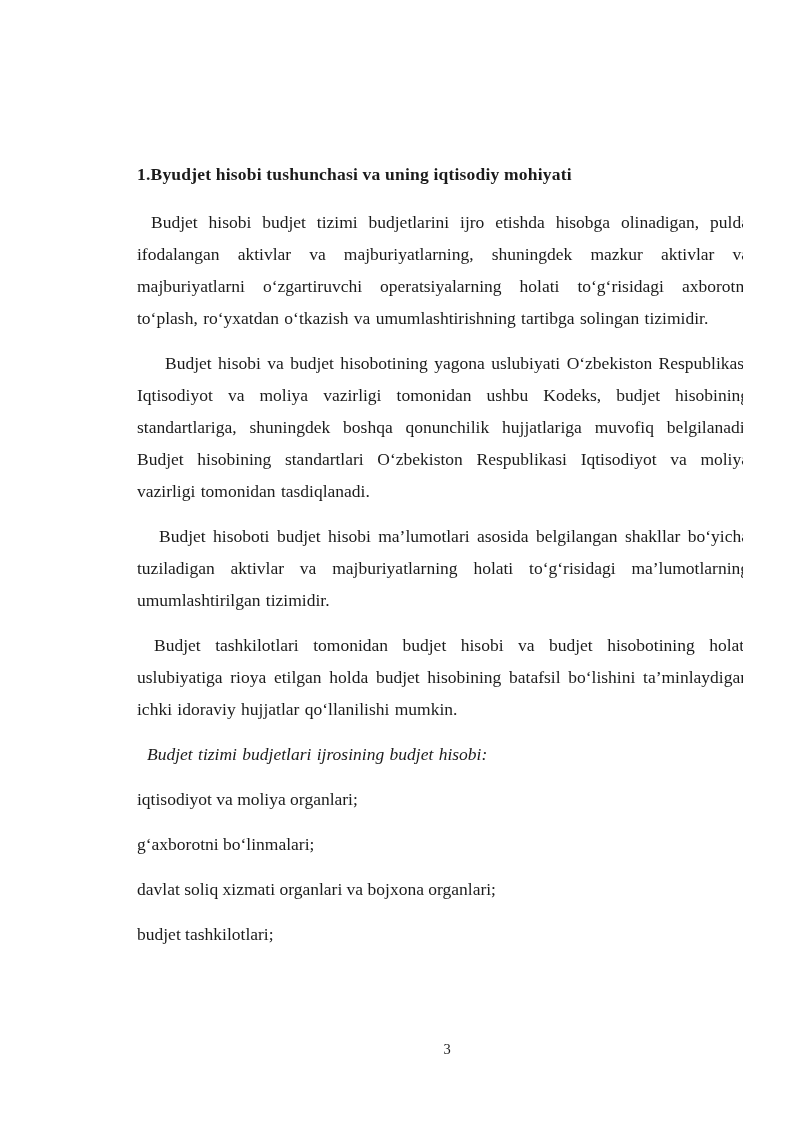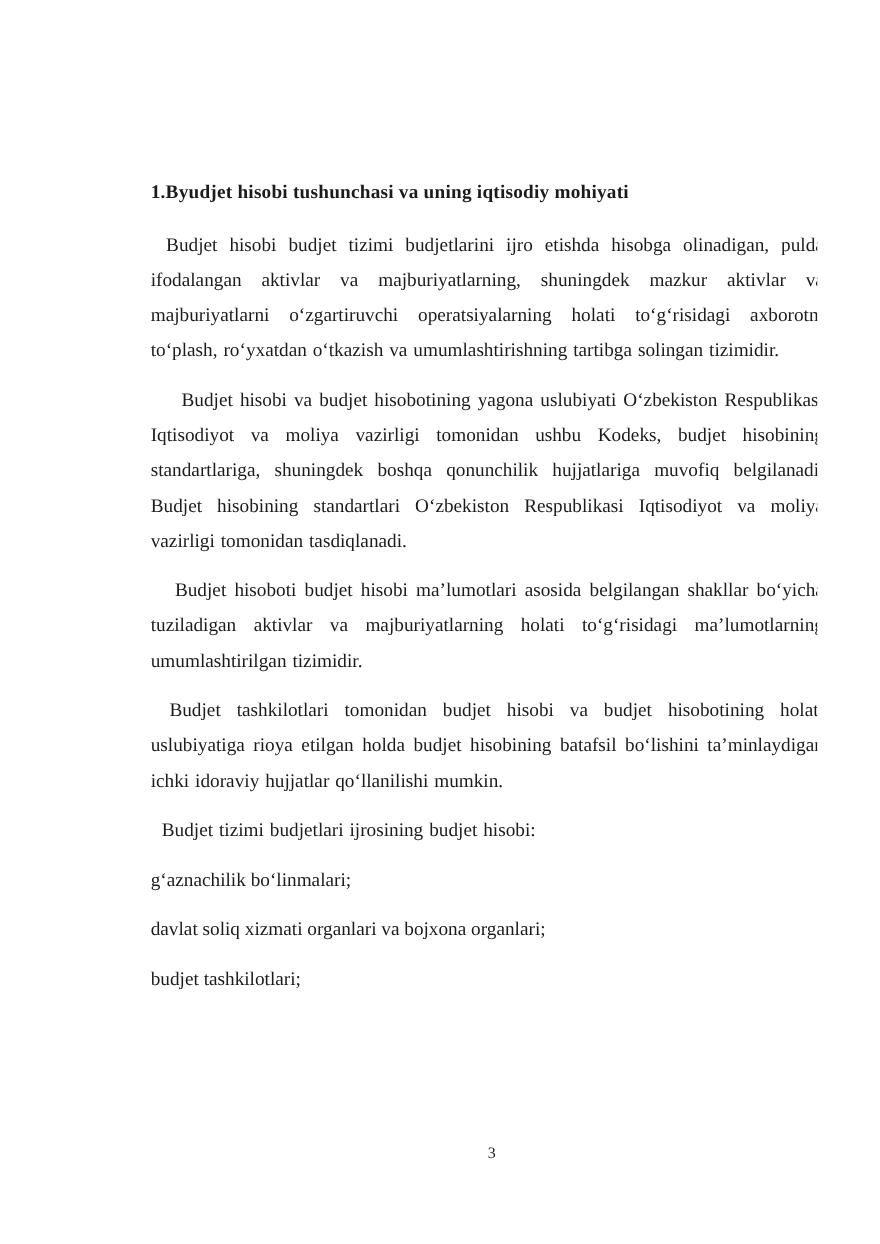--- a/index.html
+++ b/index.html
@@ -35,21 +35,21 @@
     font-size: 17.5px;
     line-height: 32px;
     text-align: justify;
     margin: 0 8px 13px 0;
     word-spacing: 1px;
   }
   .indent-1 { text-indent: 14px; }
   .indent-2 { text-indent: 22px; }
   .indent-3 { text-indent: 28px; }
   .indent-4 { text-indent: 17px; }
-  .indent-5 { text-indent: 10px; }
+  .indent-5 { text-indent: 10px; font-style: italic; }
   .list-line {
     font-size: 17.5px;
     line-height: 32px;
     text-align: left;
     margin: 0 0 13px 0;
   }
   .page-number {
     position: absolute;
     left: 137px;
     width: 620px;
@@ -70,22 +70,23 @@
     <p class="para indent-1">Budjet hisobi budjet tizimi budjetlarini ijro etishda hisobga olinadigan, pulda ifodalangan aktivlar va majburiyatlarning, shuningdek mazkur aktivlar va majburiyatlarni o‘zgartiruvchi operatsiyalarning holati to‘g‘risidagi axborotni to‘plash, ro‘yxatdan o‘tkazish va umumlashtirishning tartibga solingan tizimidir.</p>
 
     <p class="para indent-3">Budjet hisobi va budjet hisobotining yagona uslubiyati O‘zbekiston Respublikasi Iqtisodiyot va moliya vazirligi tomonidan ushbu Kodeks, budjet hisobining standartlariga, shuningdek boshqa qonunchilik hujjatlariga muvofiq belgilanadi. Budjet hisobining standartlari O‘zbekiston Respublikasi Iqtisodiyot va moliya vazirligi tomonidan tasdiqlanadi.</p>
 
     <p class="para indent-2">Budjet hisoboti budjet hisobi ma’lumotlari asosida belgilangan shakllar bo‘yicha tuziladigan aktivlar va majburiyatlarning holati to‘g‘risidagi ma’lumotlarning umumlashtirilgan tizimidir.</p>
 
     <p class="para indent-4">Budjet tashkilotlari tomonidan budjet hisobi va budjet hisobotining holati uslubiyatiga rioya etilgan holda budjet hisobining batafsil bo‘lishini ta’minlaydigan ichki idoraviy hujjatlar qo‘llanilishi mumkin.</p>
 
     <p class="para indent-5">Budjet tizimi budjetlari ijrosining budjet hisobi:</p>
 
+    <p class="list-line">iqtisodiyot va moliya organlari;</p>
 
-    <p class="list-line">g‘aznachilik bo‘linmalari;</p>
+    <p class="list-line">g‘axborotni bo‘linmalari;</p>
 
     <p class="list-line">davlat soliq xizmati organlari va bojxona organlari;</p>
 
     <p class="list-line">budjet tashkilotlari;</p>
 
   </div>
 
   <div class="page-number">3</div>
 </div>
 

